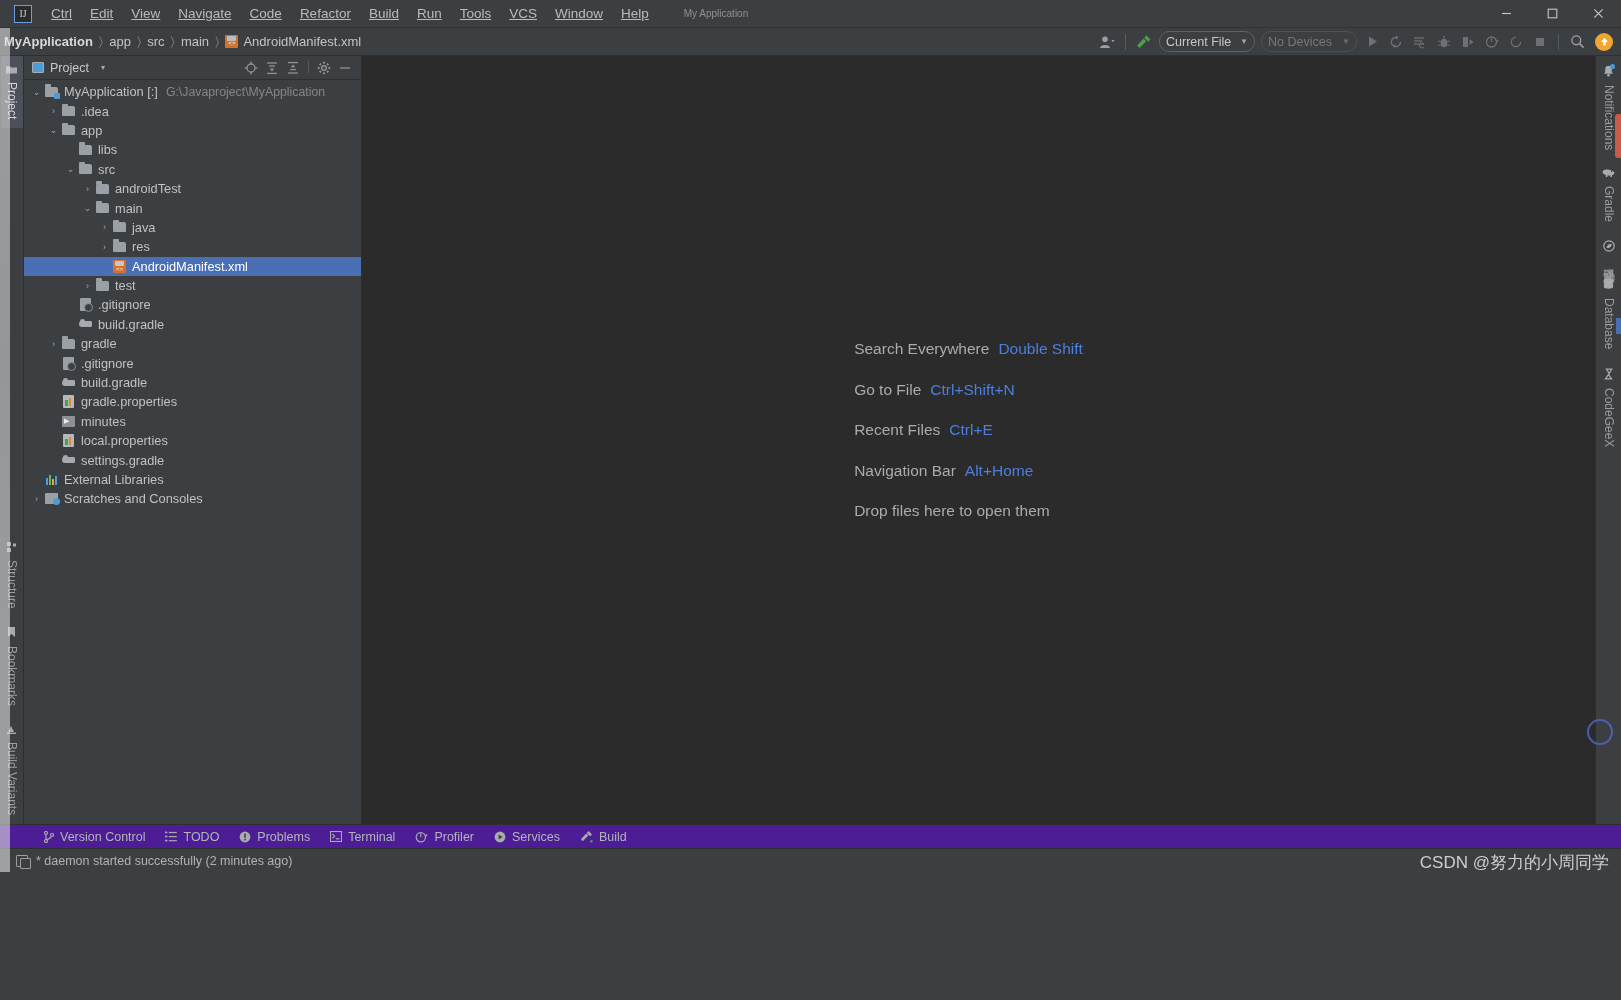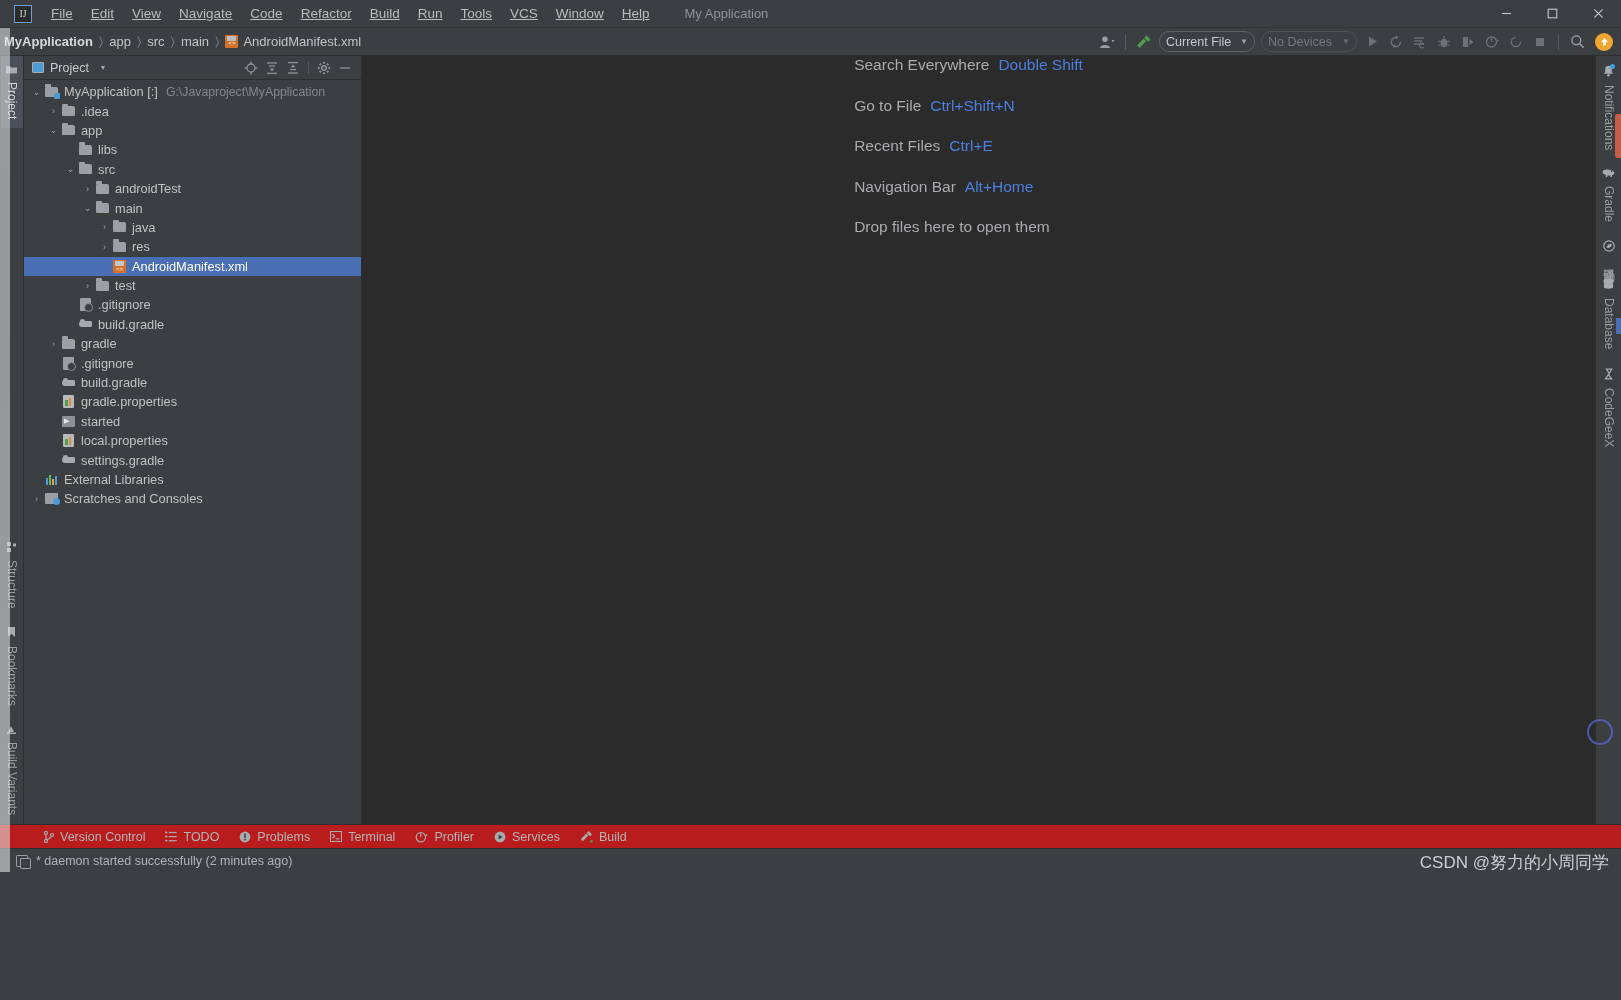--- a/index.html
+++ b/index.html
@@ -22,21 +22,21 @@
     border: 1px solid #6a9ce0; background: #2b2b2b;
     display: flex; align-items: center; justify-content: center;
     font-size: 10px; color: #c8cdd2; font-family: "Liberation Serif", serif;
   }
   .menu { display: flex; align-items: center; gap: 0px; }
   .menu-item {
     font-size: 13.5px; color: #bbbbbb; padding: 3px 9px; cursor: default; white-space: nowrap;
   }
   .menu-item u { text-decoration: underline; }
   .app-name-title {
-    font-size: 13px; color: #8f9194; margin-left: 26px; white-space: nowrap;
+    font-size: 10px; color: #8f9194; margin-left: 26px; white-space: nowrap;
   }
   .win-controls { margin-left: auto; display: flex; height: 28px; }
   .win-btn {
     width: 46px; height: 28px; display: flex; align-items: center; justify-content: center;
     color: #c3c6c9;
   }
 
   
   .navbar {
     height: 28px; flex: 0 0 28px; background: #3c3f41; display: flex; align-items: center;
@@ -210,32 +210,32 @@
     background: #4e9cd6; border-radius: 50%;
   }
   .node-path { color: #84878a; font-size: 12.3px; margin-left: 8px; }
   .node-label { margin-left: 4px; }
 
   
   .editor {
     flex: 1 1 auto; background: #2b2b2b; position: relative; min-width: 0;
     display: flex; align-items: flex-start; justify-content: center;
   }
-  .hints { margin-left: -20px; }
+  .hints { margin-top: 284px; margin-left: -20px; }
   .hint-row {
     display: flex; align-items: baseline; gap: 9px; margin-bottom: 22.5px;
     font-size: 15.5px; white-space: nowrap;
   }
   .hint-label { color: #a9abae; }
   .hint-key { color: #4b7fe0; }
   .hint-row.last .hint-label { color: #a9abae; }
 
   
   .bottombar {
-    height: 24px; flex: 0 0 24px; background: #b91c1c; display: flex; align-items: center;
+    height: 24px; flex: 0 0 24px; background: #4c1d95; display: flex; align-items: center;
     border-top: 1px solid #2e2e2e; padding-left: 34px; gap: 0px;
   }
   .bw {
     display: flex; align-items: center; gap: 6px; font-size: 12.5px; color: #b2b5b8;
     padding: 2px 10px; white-space: nowrap;
   }
   .bw .bico { font-size: 11px; color: #a8abae; display: flex; align-items: center; }
 
   
   .statusbar {
@@ -288,21 +288,21 @@
   }
 </style>
 </head>
 <body>
 
 <div class="app">
 
   <div class="titlebar">
     <div class="ij-logo">IJ</div>
     <div class="menu">
-      <div class="menu-item"><u>File</u></div>
+      <div class="menu-item"><u>Ctrl</u></div>
       <div class="menu-item"><u>Edit</u></div>
       <div class="menu-item"><u>View</u></div>
       <div class="menu-item"><u>Navigate</u></div>
       <div class="menu-item"><u>Code</u></div>
       <div class="menu-item"><u>Refactor</u></div>
       <div class="menu-item"><u>Build</u></div>
       <div class="menu-item"><u>Run</u></div>
       <div class="menu-item"><u>Tools</u></div>
       <div class="menu-item"><u>VCS</u></div>
       <div class="menu-item"><u>Window</u></div>
@@ -654,21 +654,21 @@
             <span class="nico">
               <span class="propico"></span>
             </span>
             <span class="node-label">gradle.properties</span>
           </div>
           <div class="node" style="padding-left: 23px;">
             <span class="arrow blank">›</span>
             <span class="nico">
               <span class="shico"></span>
             </span>
-            <span class="node-label">started</span>
+            <span class="node-label">minutes</span>
           </div>
           <div class="node" style="padding-left: 23px;">
             <span class="arrow blank">›</span>
             <span class="nico">
               <span class="propico"></span>
             </span>
             <span class="node-label">local.properties</span>
           </div>
           <div class="node" style="padding-left: 23px;">
             <span class="arrow blank">›</span>

